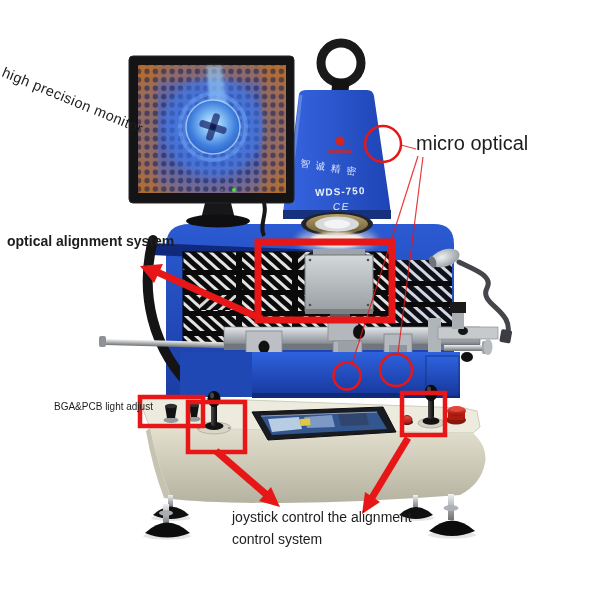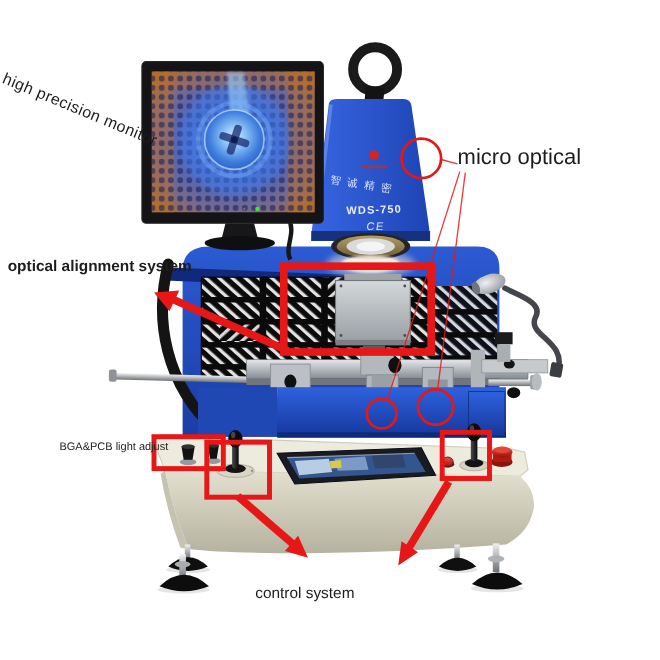--- a/index.html
+++ b/index.html
@@ -327,18 +327,19 @@
       <path d="M408,438 L370,501" class="red-stroke" stroke-width="7"></path>
       <polygon points="362,514 380,502 365,492" class="red-fill"></polygon>
     </g>
   </g>
 </svg>
 
 <div class="lbl" id="lbl-monitor">high precision monitor</div>
 <div class="lbl" id="lbl-micro">micro optical</div>
 <div class="lbl" id="lbl-optical">optical alignment system</div>
 <div class="lbl" id="lbl-light">BGA&amp;PCB light adjust</div>
+<div class="lbl" id="lbl-joy1">joystick control the alignment</div>
 <div class="lbl" id="lbl-joy2">control system</div>
 <div class="lbl" id="lbl-brand">智诚精密</div>
 <div class="lbl" id="lbl-model">WDS-750</div>
 <div class="lbl" id="lbl-ce">CE</div>
 
 </div>
 
 </body></html>

